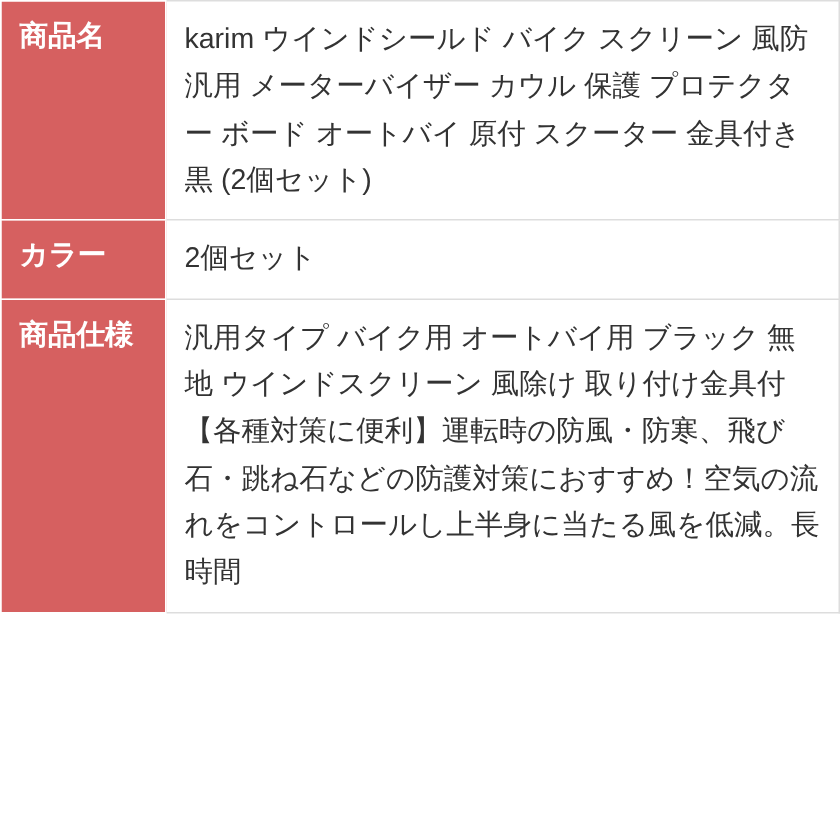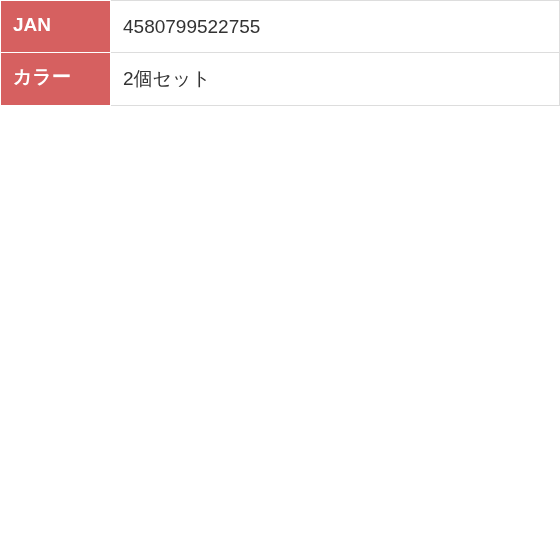--- a/index.html
+++ b/index.html
@@ -40,21 +40,25 @@
       line-height: 1.65;
       word-break: break-all;
     }
   </style>
 </head>
 <body>
 
 <table class="spec-table">
   <tbody>
     <tr>
-      <th>JAN</th>
-      <td>4580799522755</td>
+      <th>商品名</th>
+      <td>karim ウインドシールド バイク スクリーン 風防 汎用 メーターバイザー カウル 保護 プロテクター ボード オートバイ 原付 スクーター 金具付き 黒 (2個セット)</td>
     </tr>
     <tr>
       <th>カラー</th>
       <td>2個セット</td>
     </tr>
+    <tr>
+      <th>商品仕様</th>
+      <td>汎用タイプ バイク用 オートバイ用 ブラック 無地 ウインドスクリーン 風除け 取り付け金具付【各種対策に便利】運転時の防風・防寒、飛び石・跳ね石などの防護対策におすすめ！空気の流れをコントロールし上半身に当たる風を低減。長時間</td>
+    </tr>
   </tbody>
 </table>
 
 </body></html>

